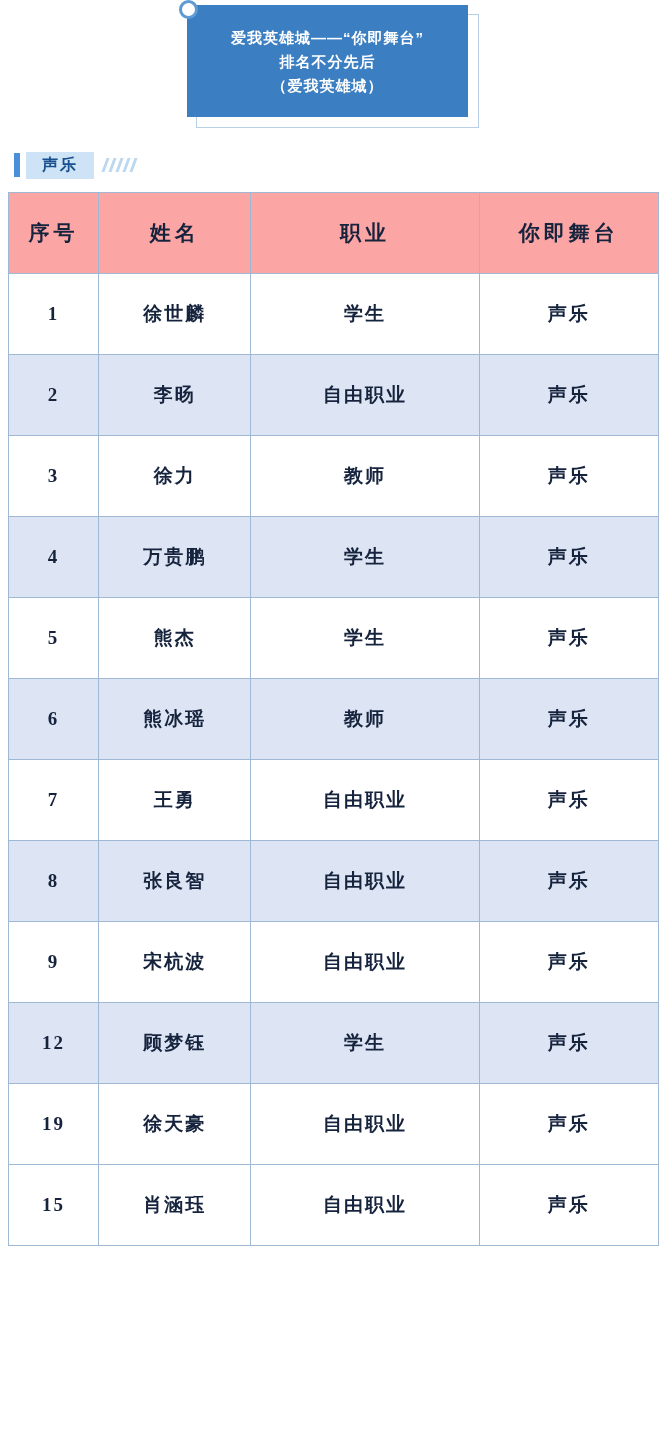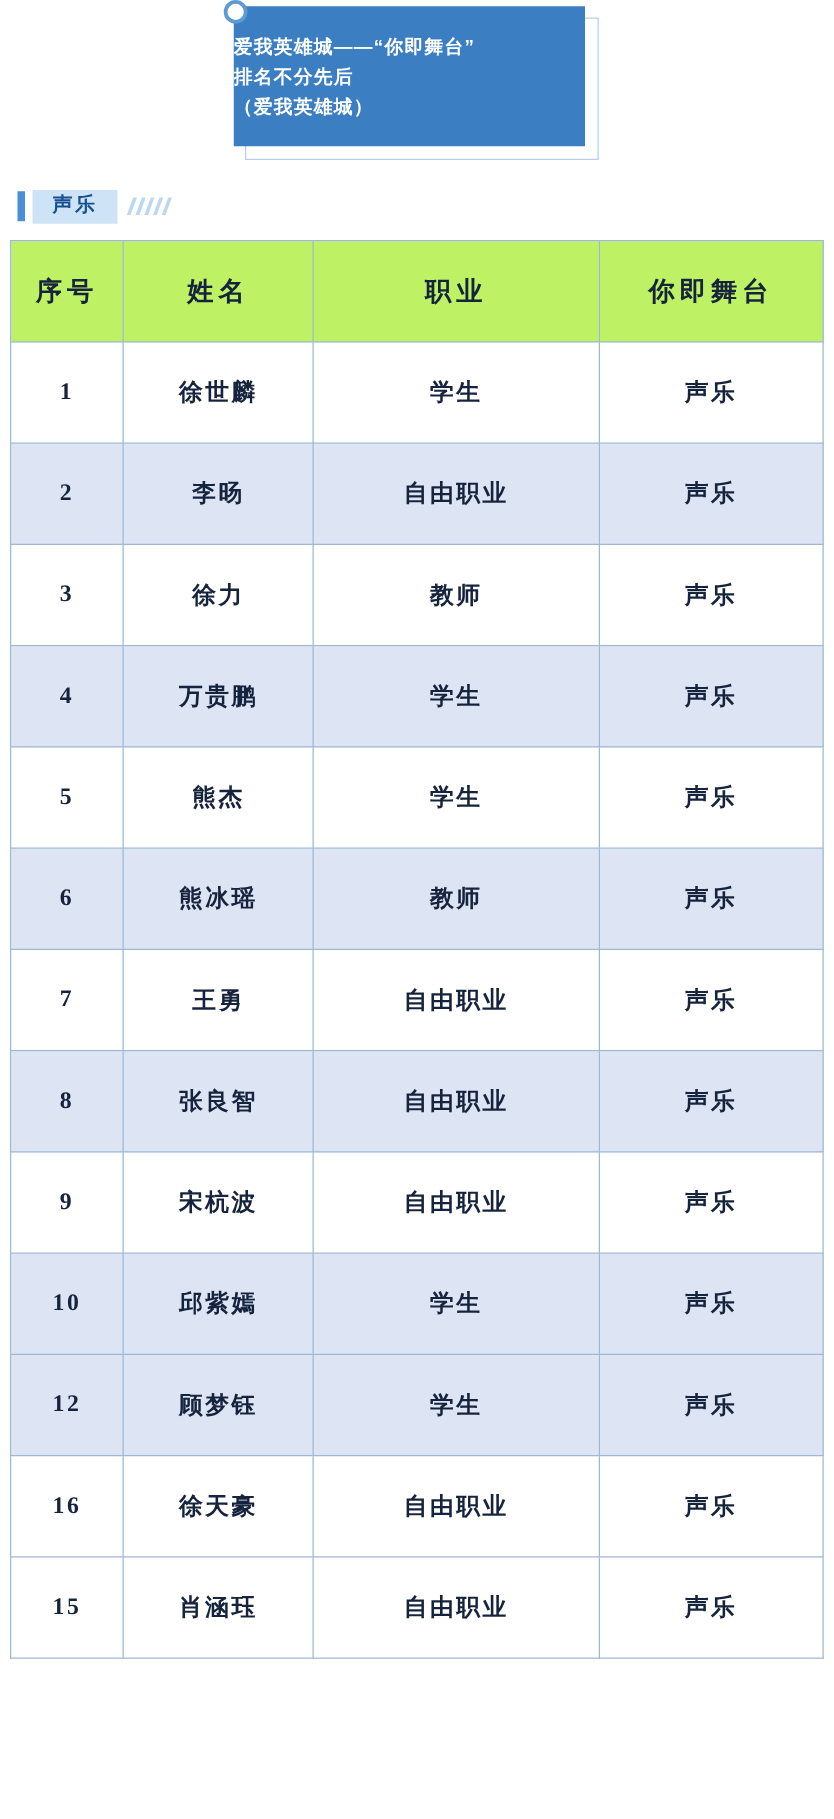--- a/index.html
+++ b/index.html
@@ -32,20 +32,21 @@
   }
   .banner-box {
     position: absolute;
     left: 187px;
     top: 5px;
     width: 281px;
     height: 112px;
     background: #3b7ec1;
     display: flex;
     flex-direction: column;
+    align-items: center;
     justify-content: center;
     gap: 9px;
   }
   .banner-line {
     color: #ffffff;
     font-size: 15px;
     font-weight: bold;
     letter-spacing: 1px;
     line-height: 1;
     white-space: nowrap;
@@ -111,21 +112,21 @@
     border: 1px solid #9fb8d4;
     text-align: center;
     font-weight: bold;
     color: #16233d;
     font-family: "Liberation Serif", serif;
   }
   table.roster thead th {
     height: 78px;
     font-size: 21px;
     letter-spacing: 4px;
-    background: #bef264;
+    background: #fca5a5;
   }
   table.roster tbody td {
     height: 78px;
     font-size: 19px;
     letter-spacing: 2px;
   }
   table.roster tbody tr.alt td {
     background: #dde5f5;
   }
   table.roster tbody tr.plain td {
@@ -230,33 +231,27 @@
         <td>自由职业</td>
         <td>声乐</td>
       </tr>
       <tr class="plain">
         <td class="num">9</td>
         <td>宋杭波</td>
         <td>自由职业</td>
         <td>声乐</td>
       </tr>
       <tr class="alt">
-        <td class="num">10</td>
-        <td>邱紫嫣</td>
-        <td>学生</td>
-        <td>声乐</td>
-      </tr>
-      <tr class="alt">
         <td class="num">12</td>
         <td>顾梦钰</td>
         <td>学生</td>
         <td>声乐</td>
       </tr>
       <tr class="plain">
-        <td class="num">16</td>
+        <td class="num">19</td>
         <td>徐天豪</td>
         <td>自由职业</td>
         <td>声乐</td>
       </tr>
       <tr class="plain">
         <td class="num">15</td>
         <td>肖涵珏</td>
         <td>自由职业</td>
         <td>声乐</td>
       </tr>

